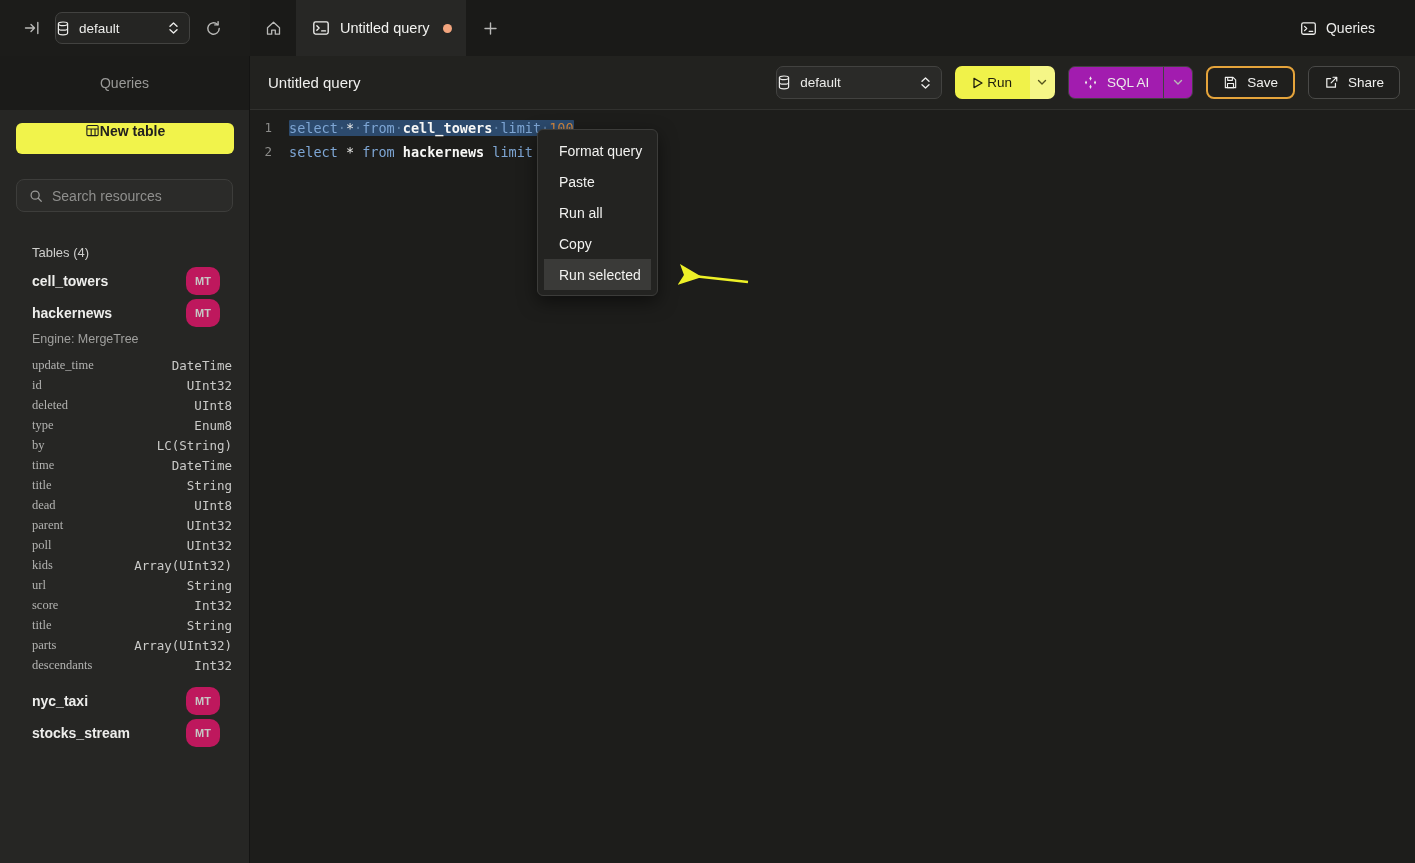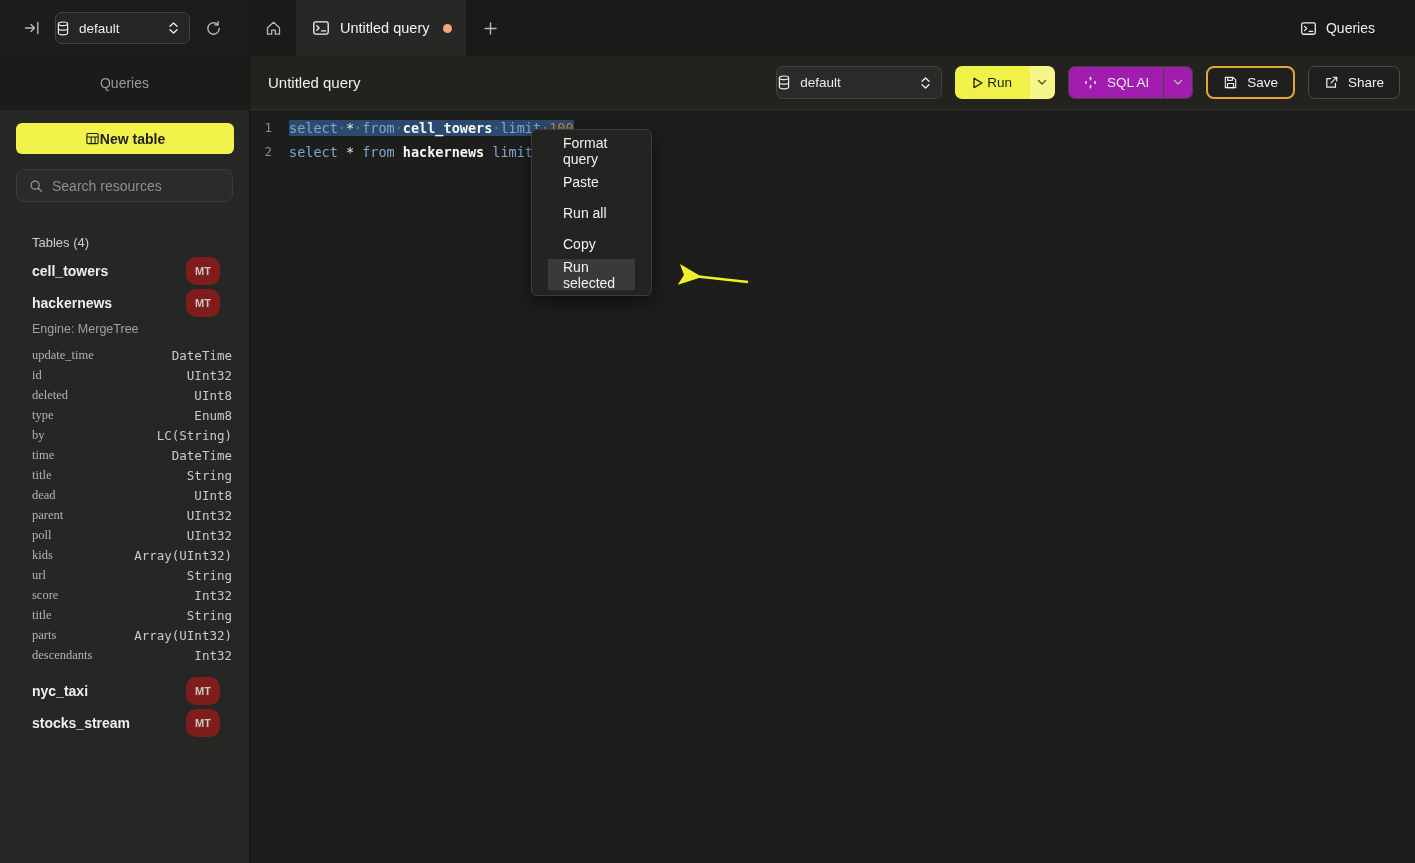--- a/index.html
+++ b/index.html
@@ -24,29 +24,29 @@
 
   
   .content { display:flex; height:807px; }
   .sidebar { width:250px; flex:0 0 250px; display:flex; flex-direction:column; background:#262624; border-right:1px solid rgba(0,0,0,0.45); }
   .side-tabs { height:54px; flex:0 0 54px; display:flex; background:#1b1b19; position:relative; }
   .side-tab { flex:1; display:flex; align-items:center; justify-content:center; font-size:14px; color:#9a9a98; cursor:pointer; position:relative; }
   .side-tab.active { color:#fafaf8; font-weight:600; }
   .side-tab.active .underline { position:absolute; left:0; right:0; bottom:4px; height:3px; background:#f1f34b; }
   .side-body { flex:1; overflow:hidden; }
 
-  .new-table-btn { display:flex; align-items:center; justify-content:center; margin:13px 16px 0; width:218px; height:31px; background:#f1f34b; color:#20201e; border:none; border-radius:6px; font-size:14px; font-weight:600; font-family:inherit; cursor:pointer; }
-  .search-wrap { display:flex; align-items:center; gap:9px; margin:15px 16px 0; height:33px; padding:0 10px 0 12px; background:#2b2b29; border:1px solid #3d3d3b; border-radius:8px; }
+  .new-table-btn { display:flex; justify-content:center; margin:13px 16px 0; width:218px; height:31px; background:#f1f34b; color:#20201e; border:none; border-radius:6px; font-size:14px; font-weight:600; font-family:inherit; cursor:pointer; }
+  .search-wrap { display:flex; align-items:center; gap:9px; margin:25px 16px 0; height:33px; padding:0 10px 0 12px; background:#2b2b29; border:1px solid #3d3d3b; border-radius:8px; }
   .search-wrap input { flex:1; background:none; border:none; outline:none; color:#e8e8e6; font-size:14px; font-family:inherit; min-width:0; }
   .search-wrap input::placeholder { color:#8f8f8d; }
 
   .section-title { margin:33px 0 5px 32px; font-size:13px; color:#cfcfcd; }
   .table-row { display:flex; align-items:center; justify-content:space-between; height:32px; padding:0 29px 0 32px; cursor:pointer; }
   .t-name { font-size:14px; font-weight:600; color:#ededeb; }
-  .badge { font-size:11px; font-weight:600; color:#c7c7c5; background:#7f1d1d; border-radius:10px; padding:8px 9px; }
+  .badge { font-size:11px; font-weight:600; color:#c7c7c5; background:#be185d; border-radius:10px; padding:8px 9px; }
   .engine-line { height:20px; line-height:20px; padding-left:32px; font-size:12.5px; color:#a0a09e; }
   .columns { padding:6px 0 0; margin-bottom:10px; }
   .col-row { display:flex; justify-content:space-between; height:20px; align-items:center; padding:0 17px 0 32px; font-family:"DejaVu Sans Mono", monospace; font-size:12.5px; }
   .col-name { color:#b3b3b1;font-family:Liberation Serif, serif; }
   .col-type { color:#c9c9c7; }
 
   
   .editor { flex:1; position:relative; background:#1d1d1b; }
   .editor-header { height:54px; display:flex; align-items:center; background:#22221f; border-bottom:1px solid rgba(255,255,255,0.07); padding:0 15px 0 18px; }
   .editor-title { font-size:15px; font-weight:400; color:#f0f0ee; }
@@ -67,21 +67,21 @@
   .code-line { white-space:pre; padding-left:9px; }
   .sel { background:#2c4a6d; border-radius:1px; }
   .tok-kw { color:#7ea6d4; }
   .tok-op { color:#eaeae8; }
   .tok-tbl { color:#f7f7f5; font-weight:700; }
   .tok-num { color:#d0873f; }
   .tok-ws { color:#5e7fa3; }
   .tok-sp { color:#eaeae8; }
 
   
-  .context-menu { position:absolute; left:281px; top:73px; width:121px; background:#232321; border:1px solid #3c3c3a; border-radius:6px; padding:5px 16px; box-shadow:0 6px 18px rgba(0,0,0,0.5); z-index:5; }
+  .context-menu { position:absolute; left:287px; top:73px; width:121px; background:#232321; border:1px solid #3c3c3a; border-radius:6px; padding:5px 6px; box-shadow:0 6px 18px rgba(0,0,0,0.5); z-index:5; }
   .menu-item { height:31px; display:flex; align-items:center; padding:0 8px 0 15px; color:#f2f2f0; font-size:14px; cursor:pointer; }
   .menu-item.highlighted { background:#3a3a38; }
 
   .arrow-svg { position:absolute; left:408px; top:202px; z-index:6; pointer-events:none; }
 
   svg.ic { display:block; }
 </style>
 </head>
 <body>
 

